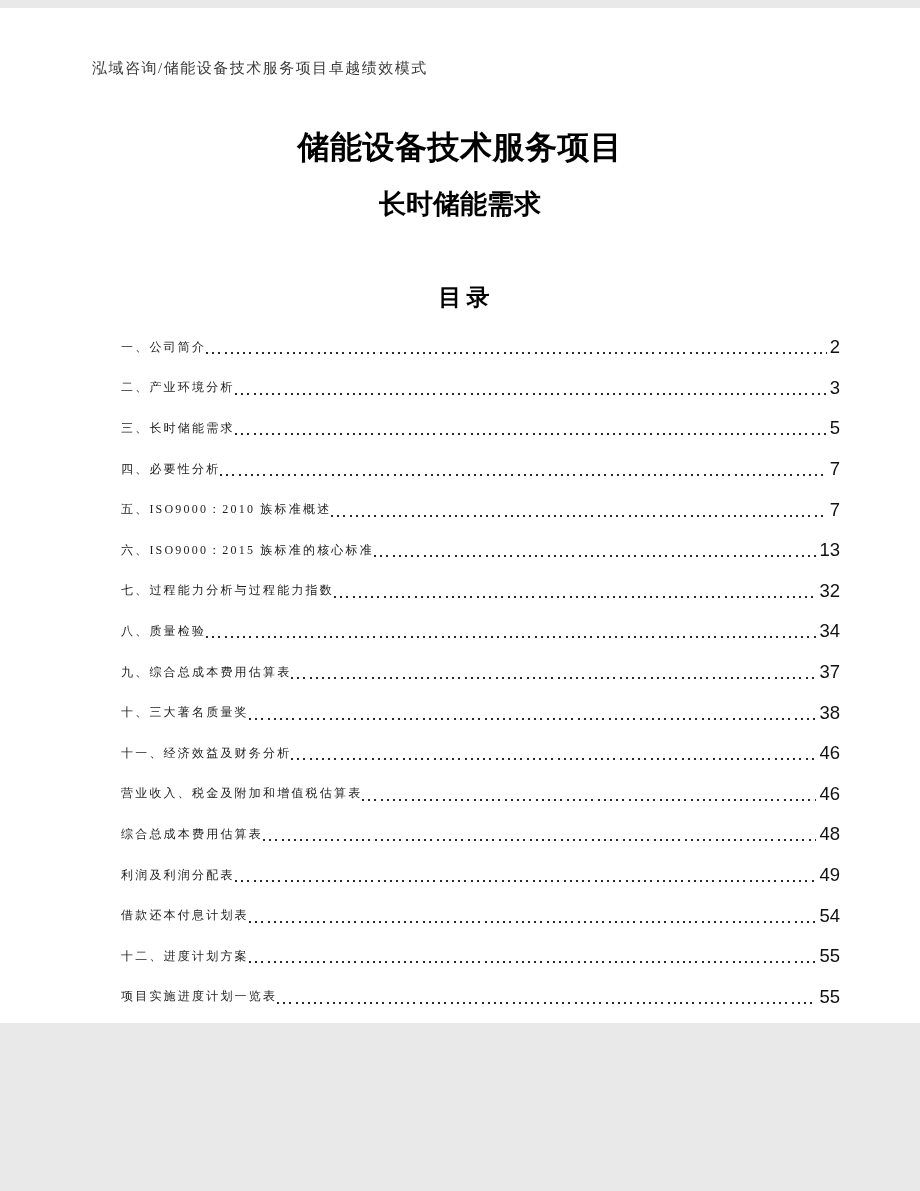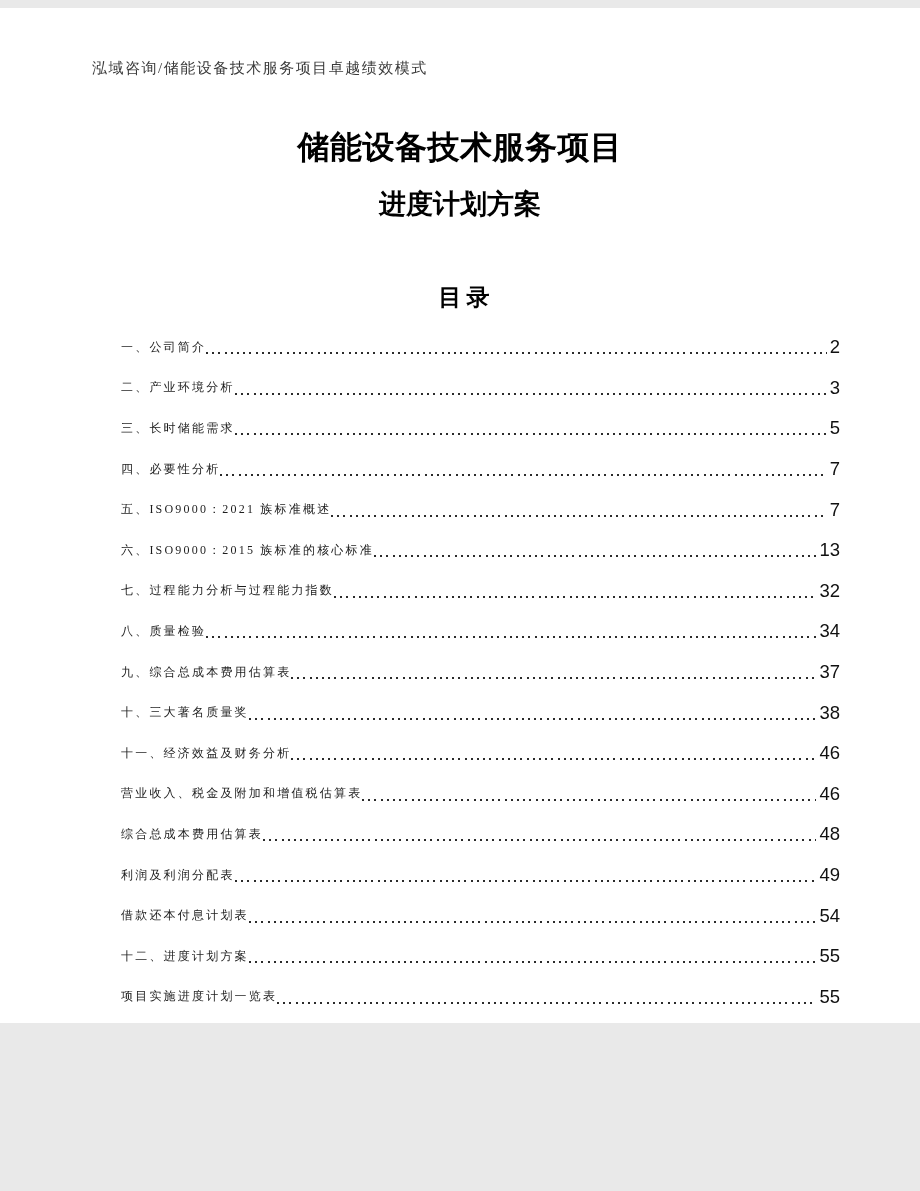--- a/index.html
+++ b/index.html
@@ -102,21 +102,21 @@
 </style>
 </head>
 <body>
 
 <div class="page">
 
   <div class="doc-header">泓域咨询/储能设备技术服务项目卓越绩效模式</div>
 
   <div class="doc-title">储能设备技术服务项目</div>
 
-  <div class="doc-subtitle">进度计划方案</div>
+  <div class="doc-subtitle">长时储能需求</div>
 
   <div class="toc-heading">目录</div>
 
   <div class="toc-list">
       <div class="toc-row">
         <span class="toc-label">一、公司简介</span>
         <span class="toc-dots"></span>
         <span class="toc-page">2</span>
       </div>
       <div class="toc-row">
@@ -128,21 +128,21 @@
         <span class="toc-label">三、长时储能需求</span>
         <span class="toc-dots"></span>
         <span class="toc-page">5</span>
       </div>
       <div class="toc-row">
         <span class="toc-label">四、必要性分析</span>
         <span class="toc-dots"></span>
         <span class="toc-page">7</span>
       </div>
       <div class="toc-row">
-        <span class="toc-label">五、ISO9000：2021 族标准概述</span>
+        <span class="toc-label">五、ISO9000：2010 族标准概述</span>
         <span class="toc-dots"></span>
         <span class="toc-page">7</span>
       </div>
       <div class="toc-row">
         <span class="toc-label">六、ISO9000：2015 族标准的核心标准</span>
         <span class="toc-dots"></span>
         <span class="toc-page">13</span>
       </div>
       <div class="toc-row">
         <span class="toc-label">七、过程能力分析与过程能力指数</span>

